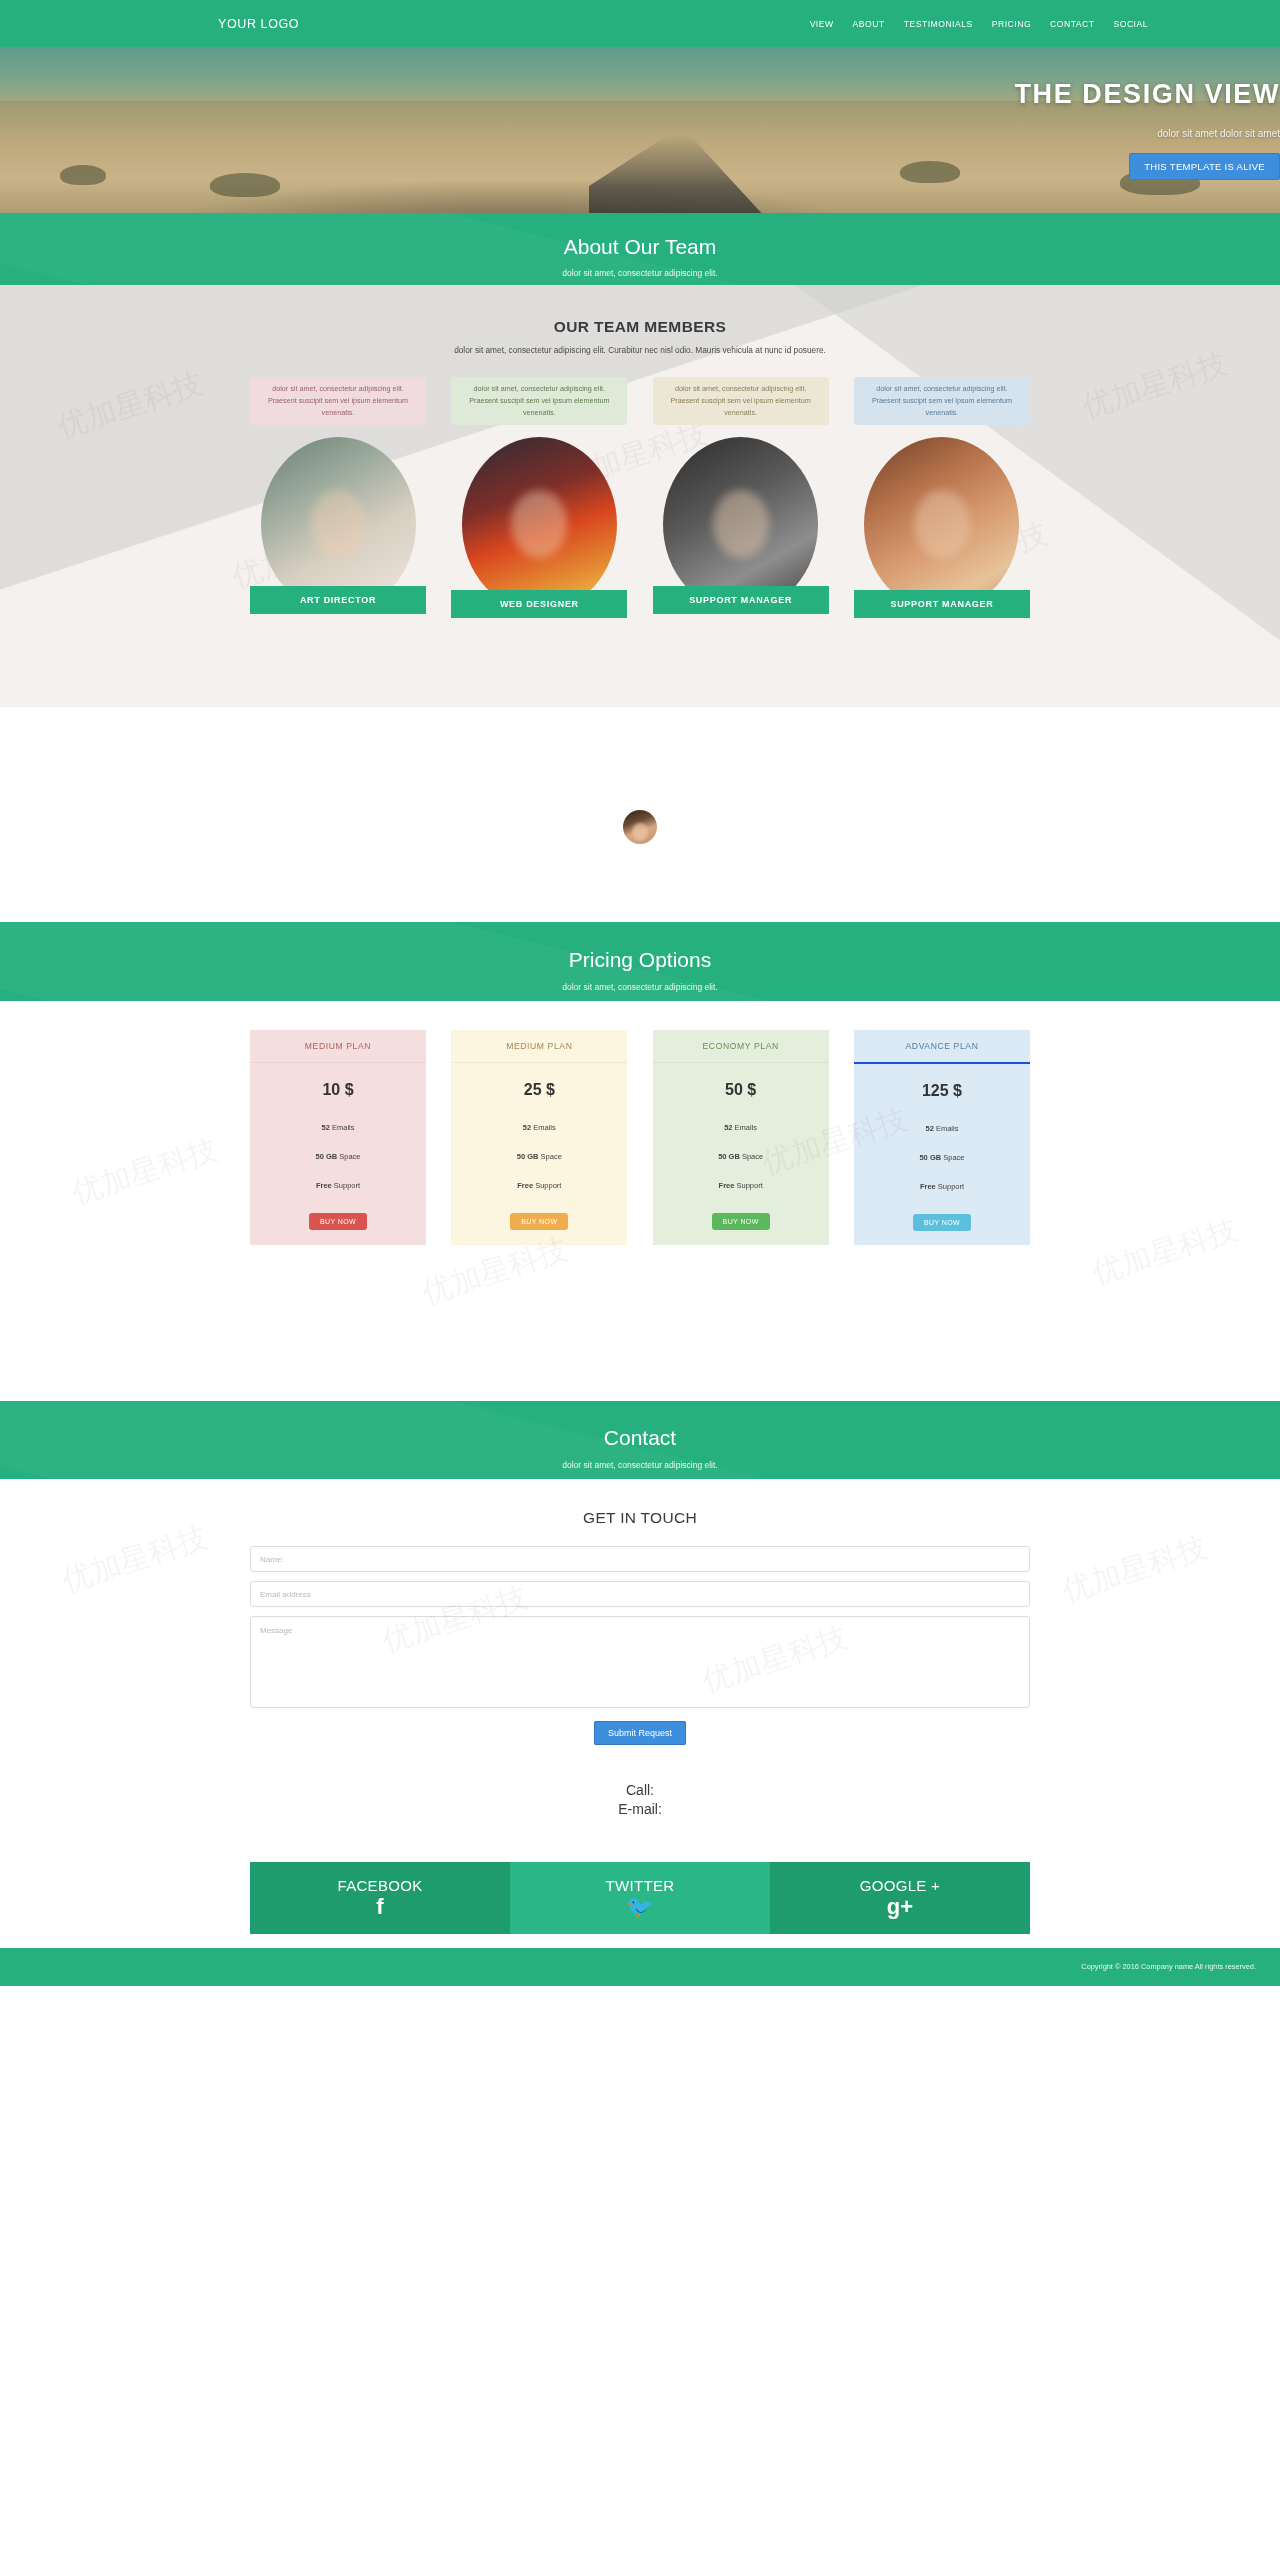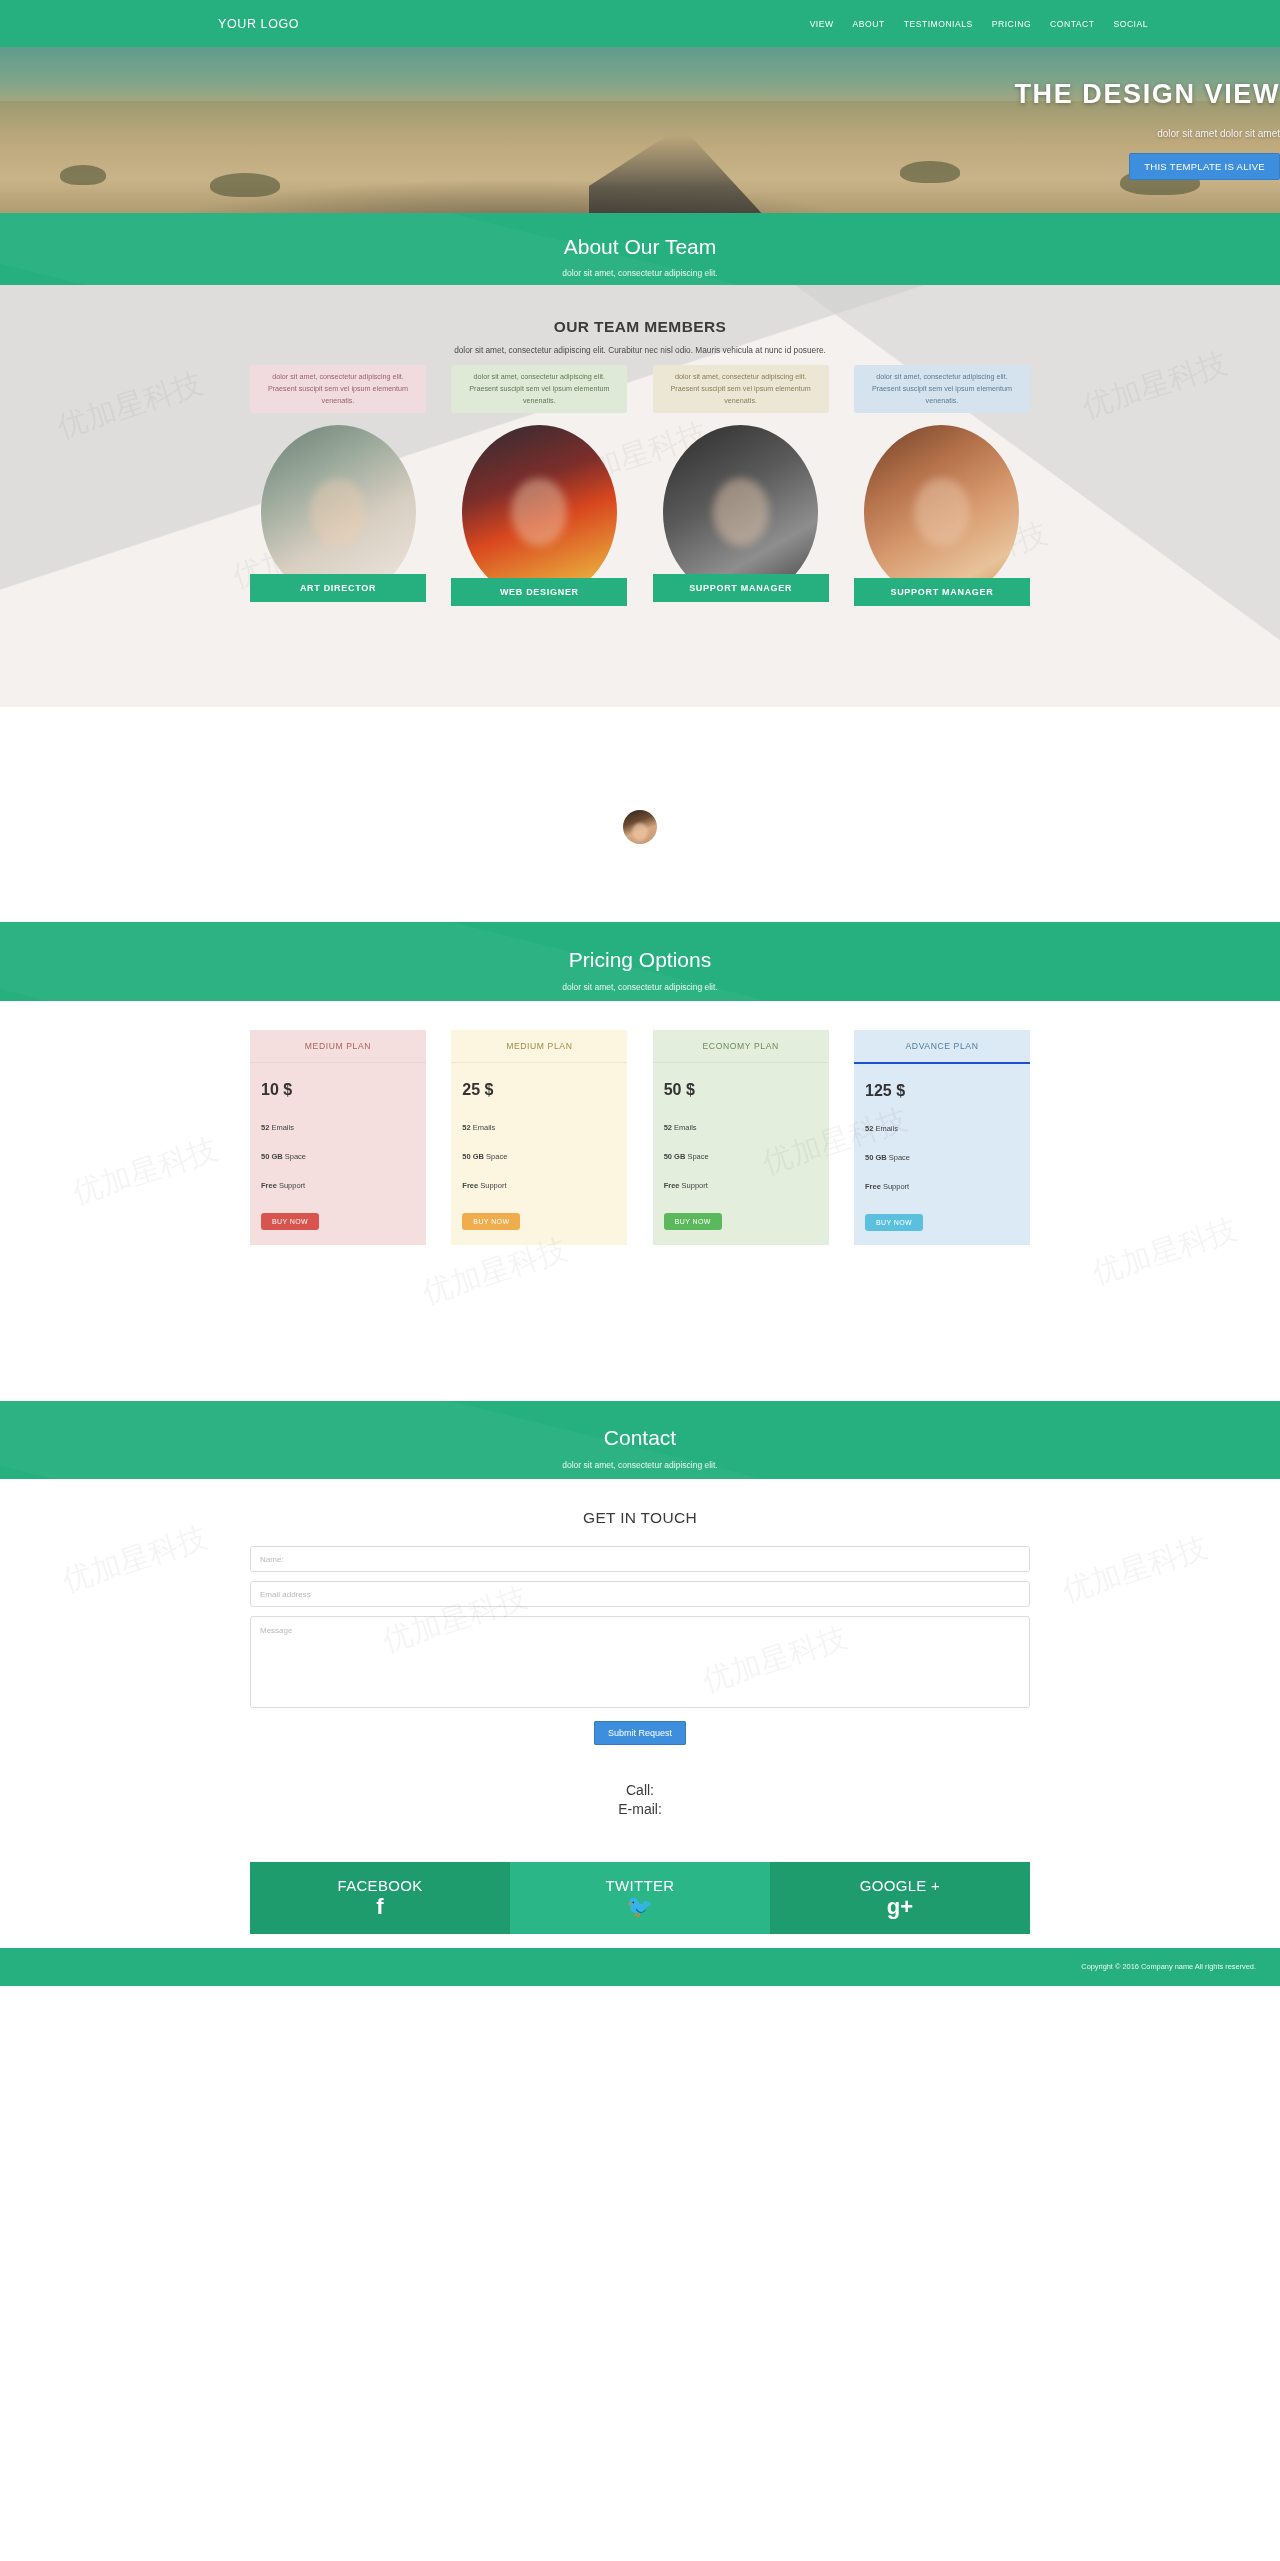--- a/index.html
+++ b/index.html
@@ -172,21 +172,21 @@
   .team-subheading {
     position:relative; z-index:3;
     text-align:center;
     font-size: 8.3px;
     color: #4a4a4a;
     margin-top: 9px;
   }
   .team-grid {
     position: relative; z-index: 3;
     width: 780px;
-    margin: 10px auto 0;
+    margin: 22px auto 0;
     display: flex;
     justify-content: space-between;
   }
   .team-card { width: 176px; position: relative; }
   .team-desc {
     border-radius: 3px;
     padding: 9px 8px;
     font-size: 7.2px;
     line-height: 1.65;
     text-align: center;
@@ -267,21 +267,21 @@
     width: 780px; margin: 0 auto;
     display:flex; justify-content: space-between;
   }
   .price-card { width: 176px; }
   .price-head {
     text-align:center;
     font-size: 8.6px;
     letter-spacing: .6px;
     padding: 11px 0;
   }
-  .price-body { padding: 18px 11px 14px; }
+  .price-body { padding: 18px 11px 14px; text-align:center; }
   .price-amount {
     font-size: 16px; font-weight: bold; color:#333;
     margin-bottom: 24px;
   }
   .price-feat {
     font-size: 7.5px; color:#444; margin-bottom: 20px;
   }
   .price-feat b { font-weight: bold; }
   .buy-btn {
     display:inline-block;

